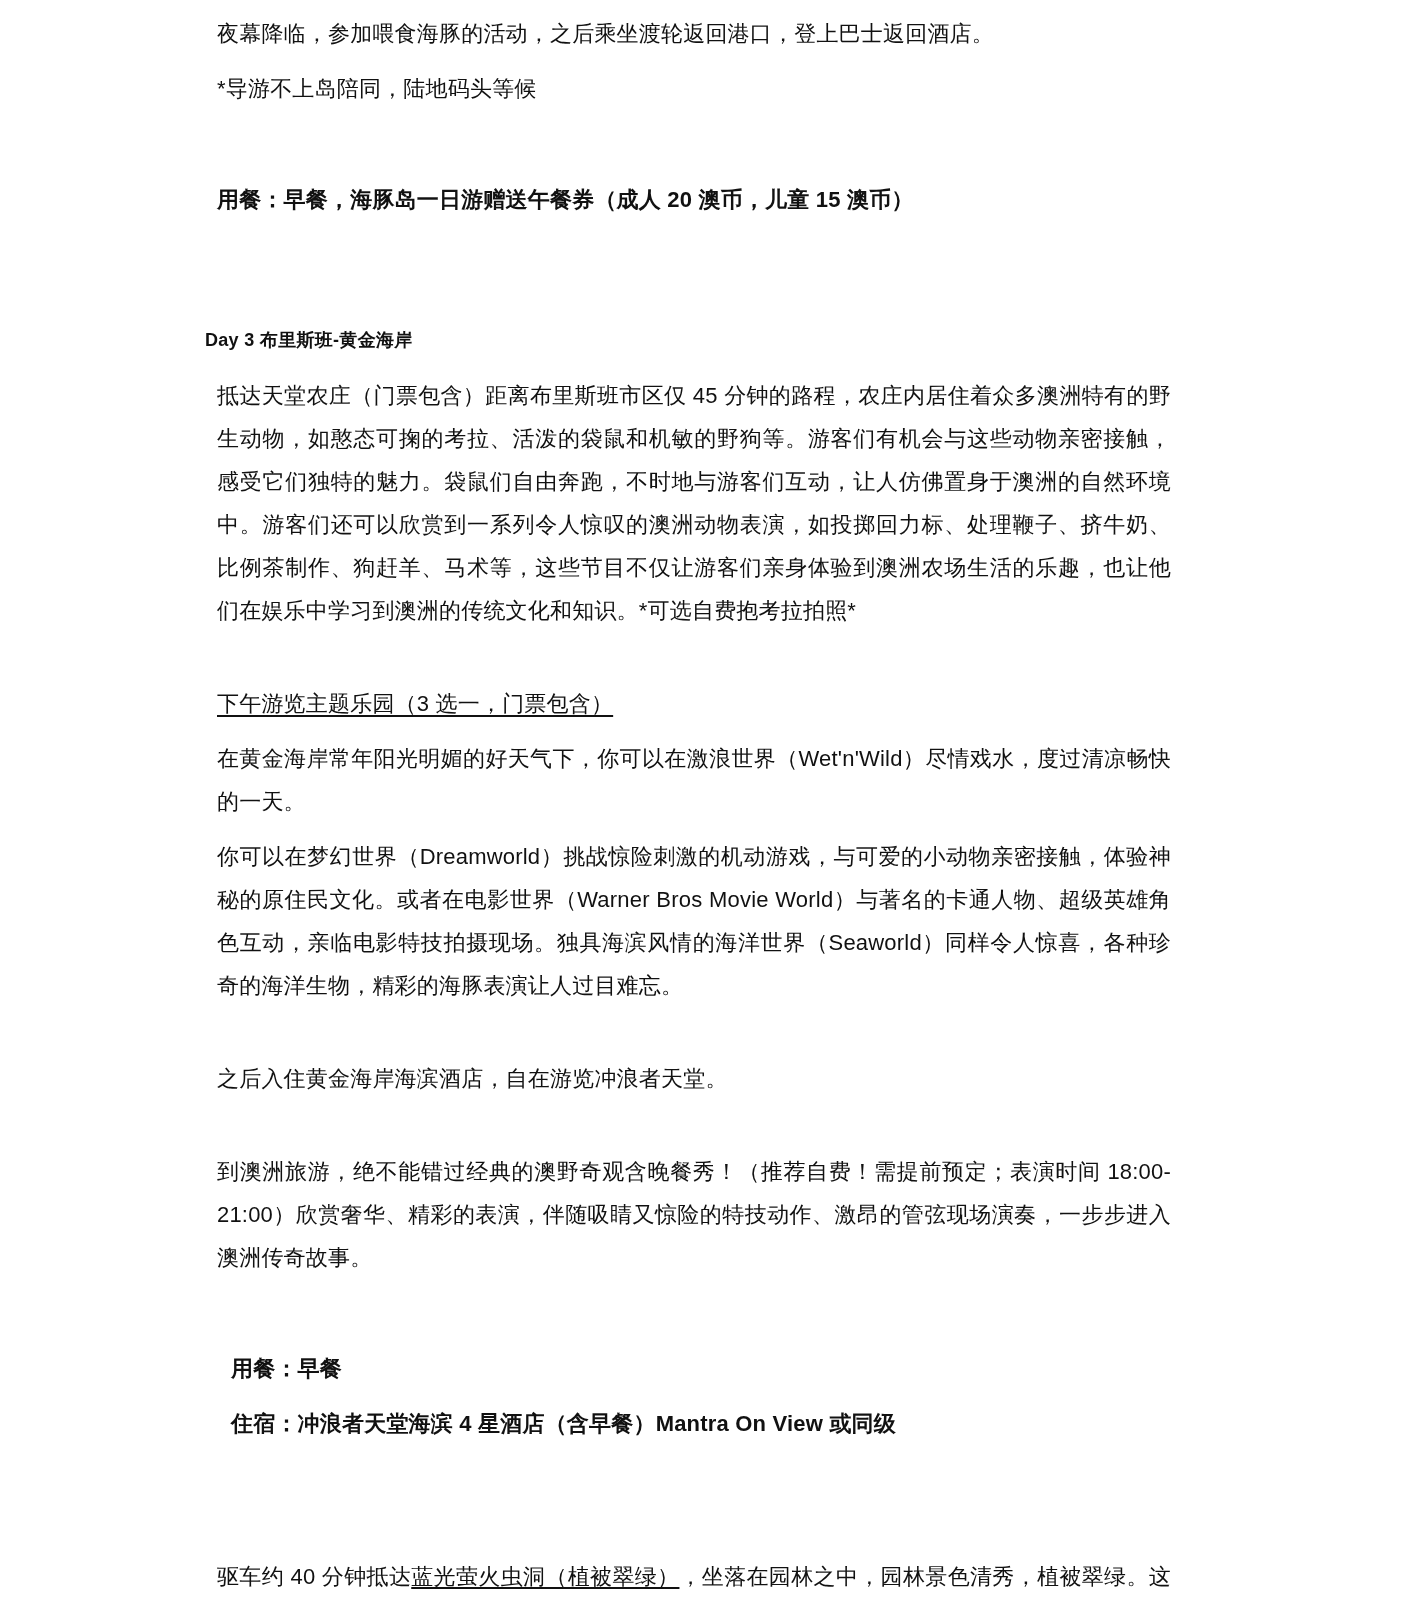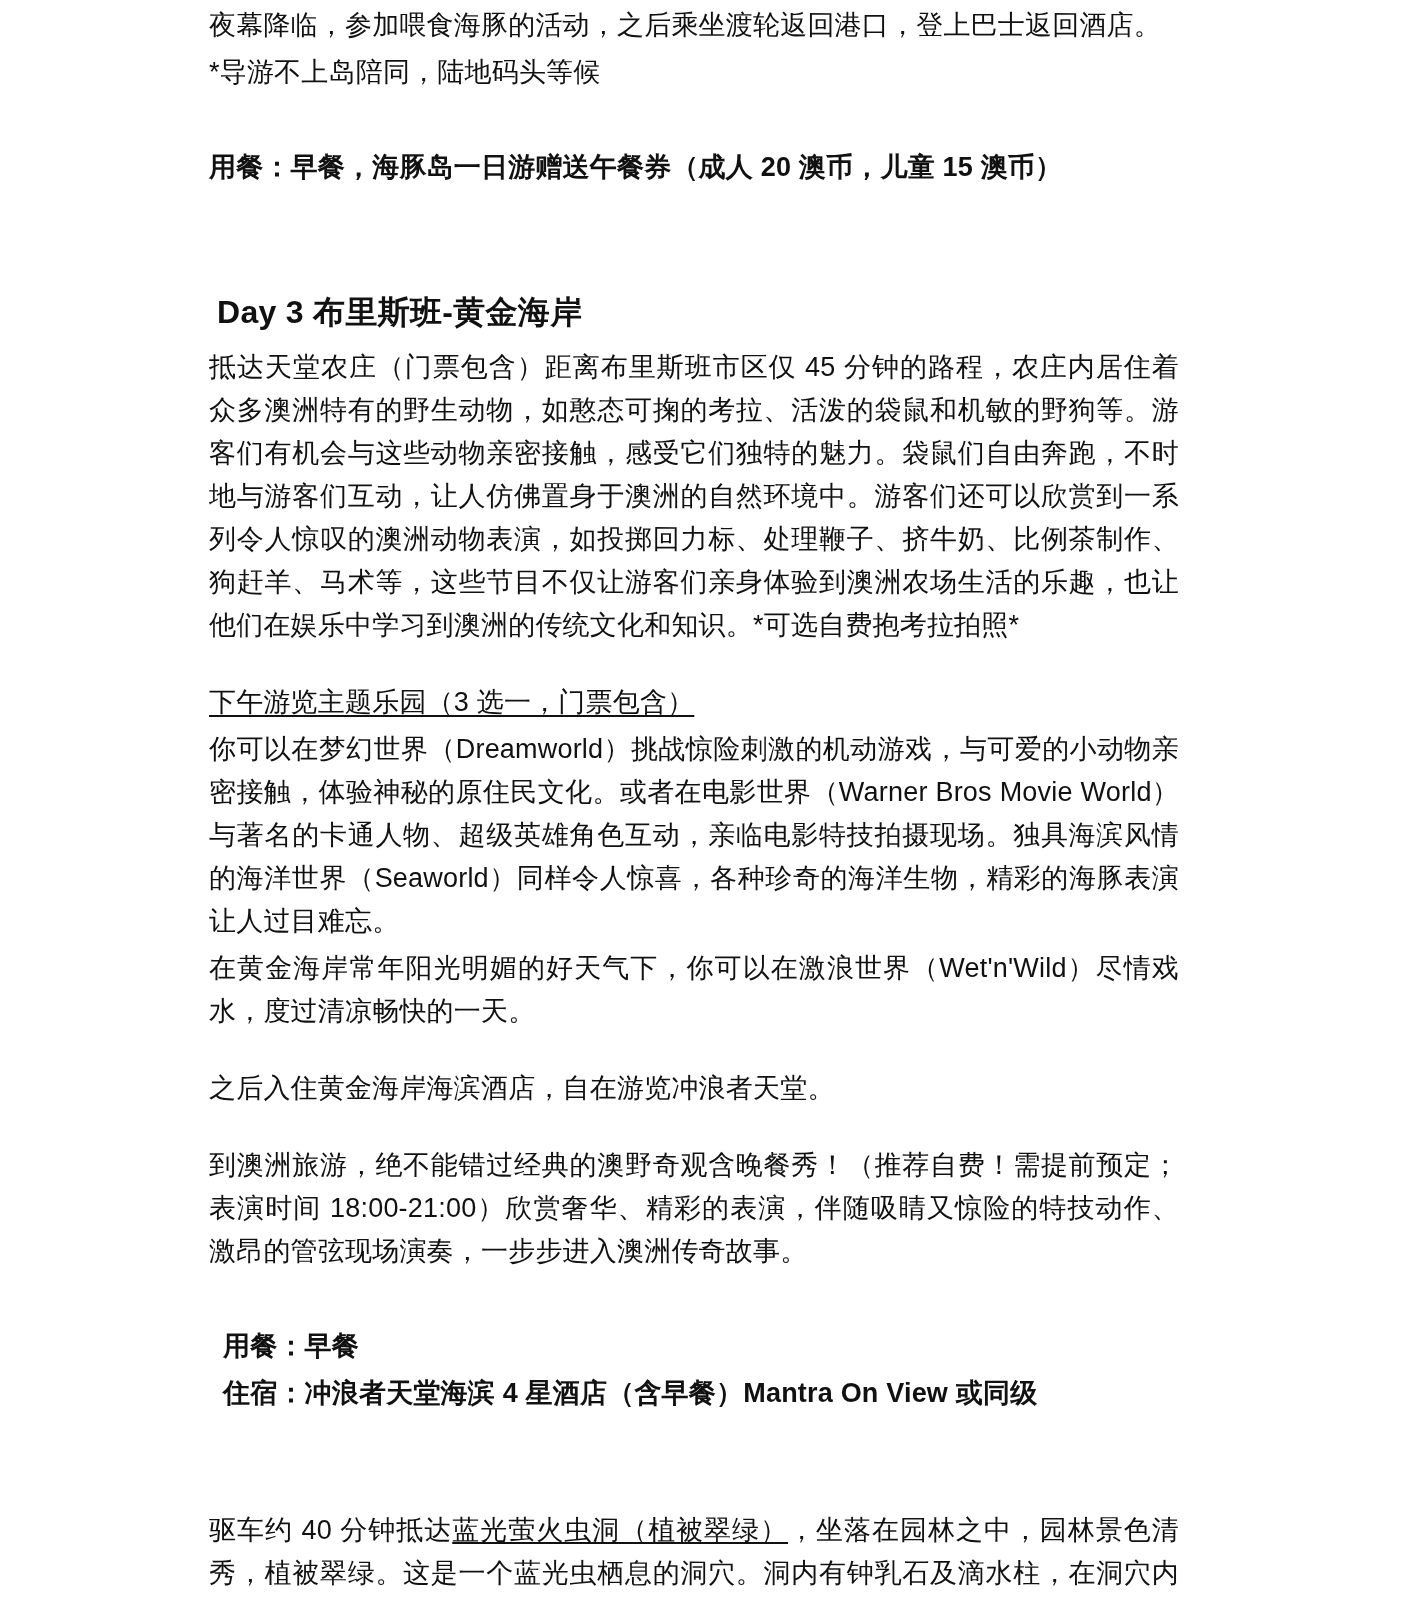--- a/index.html
+++ b/index.html
@@ -15,39 +15,39 @@
     -webkit-font-smoothing: antialiased;
   }
   .page {
     width: 1415px;
     min-height: 1601px;
     box-sizing: border-box;
     padding: 0px 232px 0px 205px;
     position: relative;
   }
   .para {
-    font-size: 27px;
+    font-size: 22px;
     line-height: 43px;
     letter-spacing: 0.2px;
     text-align: justify;
     text-justify: inter-ideograph;
-    margin: 4px;
+    margin: 12px;
     white-space: pre-wrap;
   }
   .para.nojustify {
     text-align: left;
   }
   .bold {
     font-weight: bold;
   }
   .heading {
-    font-size: 32px;
+    font-size: 18px;
     line-height: 43px;
     font-weight: bold;
-    margin: 12px;
+    margin: 0;
     letter-spacing: 0.3px;
   }
   .underline {
     text-decoration: underline;
     text-underline-offset: 4px;
   }
   .gap-s  { height: 26px; }
   .gap-m  { height: 44px; }
   .gap-xl { height: 86px; }
   .indent-block {
@@ -71,22 +71,22 @@
   <p class="para nojustify bold">用餐：早餐，海豚岛一日游赠送午餐券（成人 20 澳币，儿童 15 澳币）</p>
 
   <div class="gap-xl"></div>
 
   <p class="heading">Day 3 布里斯班-黄金海岸</p>
   <p class="para">抵达天堂农庄（门票包含）距离布里斯班市区仅 45 分钟的路程，农庄内居住着众多澳洲特有的野生动物，如憨态可掬的考拉、活泼的袋鼠和机敏的野狗等。游客们有机会与这些动物亲密接触，感受它们独特的魅力。袋鼠们自由奔跑，不时地与游客们互动，让人仿佛置身于澳洲的自然环境中。游客们还可以欣赏到一系列令人惊叹的澳洲动物表演，如投掷回力标、处理鞭子、挤牛奶、比例茶制作、狗赶羊、马术等，这些节目不仅让游客们亲身体验到澳洲农场生活的乐趣，也让他们在娱乐中学习到澳洲的传统文化和知识。*可选自费抱考拉拍照*</p>
 
   <div class="gap-s"></div>
 
   <p class="para nojustify underline">下午游览主题乐园（3 选一，门票包含）</p>
+  <p class="para">在黄金海岸常年阳光明媚的好天气下，你可以在激浪世界（Wet'n'Wild）尽情戏水，度过清凉畅快的一天。</p>
   <p class="para">你可以在梦幻世界（Dreamworld）挑战惊险刺激的机动游戏，与可爱的小动物亲密接触，体验神秘的原住民文化。或者在电影世界（Warner Bros Movie World）与著名的卡通人物、超级英雄角色互动，亲临电影特技拍摄现场。独具海滨风情的海洋世界（Seaworld）同样令人惊喜，各种珍奇的海洋生物，精彩的海豚表演让人过目难忘。</p>
-  <p class="para">在黄金海岸常年阳光明媚的好天气下，你可以在激浪世界（Wet'n'Wild）尽情戏水，度过清凉畅快的一天。</p>
 
   <div class="gap-s"></div>
 
   <p class="para nojustify">之后入住黄金海岸海滨酒店，自在游览冲浪者天堂。</p>
 
   <div class="gap-s"></div>
 
   <p class="para">到澳洲旅游，绝不能错过经典的澳野奇观含晚餐秀！（推荐自费！需提前预定；表演时间 18:00-21:00）欣赏奢华、精彩的表演，伴随吸睛又惊险的特技动作、激昂的管弦现场演奏，一步步进入澳洲传奇故事。</p>
 
   <div class="gap-m"></div>

